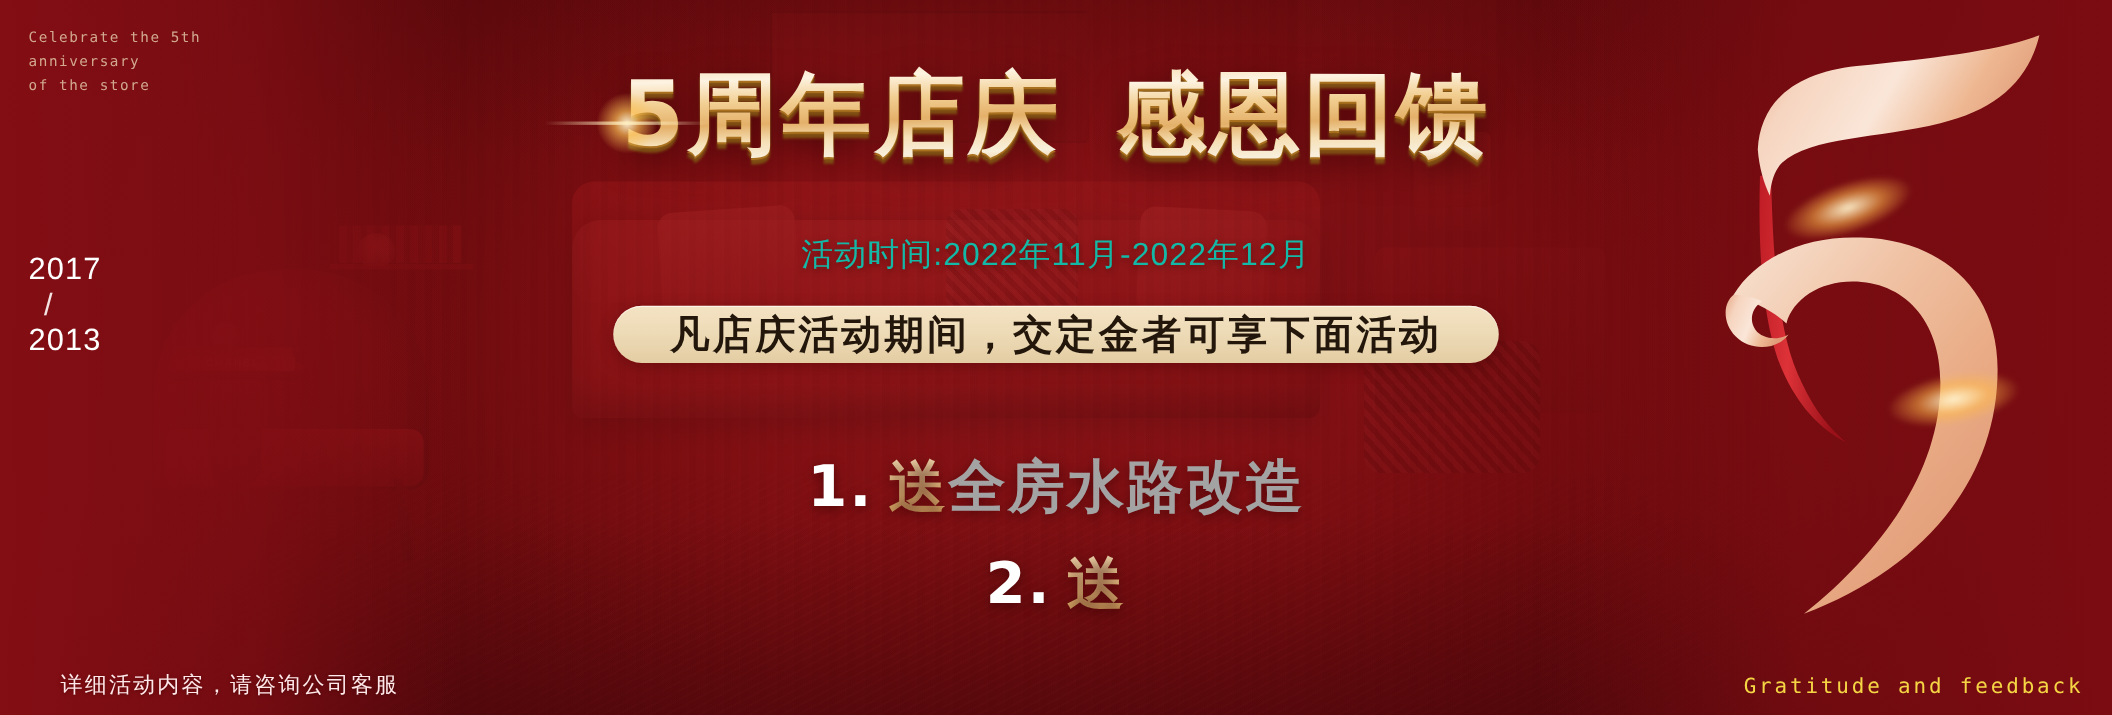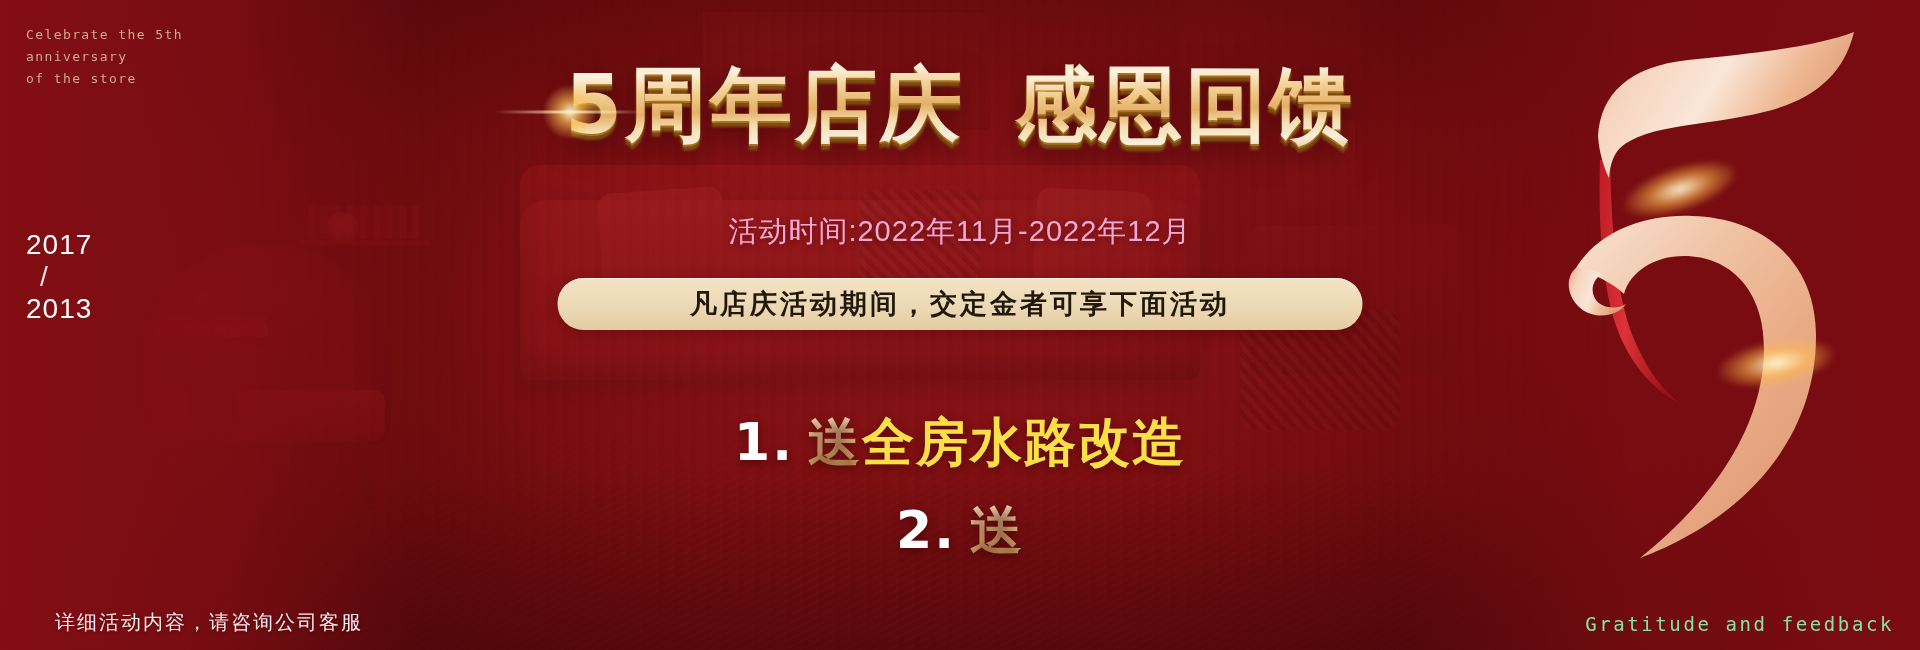--- a/index.html
+++ b/index.html
@@ -217,21 +217,21 @@
     position: absolute; left: 24px; bottom: 14px;
     color: #ffe9ea; font-size: 20px; letter-spacing: 2px;
     font-family: "Liberation Sans", "DejaVu Sans", sans-serif;
     text-shadow: 0 1px 3px rgba(60,0,4,.6);
     margin-left: 31px;
   }
   .bottom-right {
     position: absolute; right: 26px; bottom: 15px;
     font-family: "DejaVu Sans Mono", "Liberation Mono", monospace;
     font-size: 19px; letter-spacing: 2.6px;
-    color: #86efac; opacity: .95;
+    color: #fde047; opacity: .95;
   }
 
   
   .title-row {
     position: absolute; left: 0; right: 0; top: 58px;
     display: flex; justify-content: center; align-items: center;
     gap: 46px;
     pointer-events: none;
   }
   .title-gold {
@@ -261,38 +261,38 @@
   .spark::before { width: 56px; height: 56px; border-radius: 50%; }
   .spark::after {
     width: 150px; height: 3px;
     background: linear-gradient(90deg, rgba(255,200,90,0) 0%, rgba(255,238,190,.85) 50%, rgba(255,200,90,0) 100%);
   }
 
   
   .date-line {
     position: absolute; left: 0; right: 0; top: 212px;
     text-align: center;
-    color: #f9a8d4;
+    color: #14b8a6;
     font-size: 29px; letter-spacing: 1px; font-weight: 400;
     font-family: "Liberation Sans", "DejaVu Sans", sans-serif;
     text-shadow: 0 2px 6px rgba(60,0,4,.55);
   }
 
   
   .pill {
     position: absolute; left: 50%; top: 278px; transform: translateX(-50%);
     min-width: 805px; height: 52px;
     display: flex; align-items: center; justify-content: center;
     padding: 0 46px;
     border-radius: 30px;
     background: linear-gradient(180deg, #f4e3c4 0%, #ecd9b4 55%, #e3cca3 100%);
     box-shadow: 0 4px 14px rgba(60,0,4,.35), inset 0 1px 0 rgba(255,255,255,.6);
     color: #23170c;
     font-family: Liberation Mono, monospace;
-    font-size: 27px; font-weight: 700; letter-spacing: 3px;
+    font-size: 36px; font-weight: 700; letter-spacing: 3px;
     white-space: nowrap;
   }
 
   
   .offers {
     position: absolute; left: 0; right: 0; top: 408px;
     display: flex; flex-direction: column; align-items: center; gap: 18px;
   }
   .offer {
     display: flex; align-items: baseline;
@@ -301,21 +301,21 @@
     font-size: 52px; letter-spacing: 2px;
     text-shadow: 0 3px 10px rgba(50,0,4,.55);
     white-space: nowrap;
   }
   .offer .num { color: #ffffff; margin-right: 14px; }
   .offer .hl {
     background: linear-gradient(180deg, #f6e3c0 0%, #e6bd80 48%, #cf9c55 100%);
     -webkit-background-clip: text; background-clip: text;
     -webkit-text-fill-color: transparent; color: transparent;
   }
-  .offer .rest { color: #fde047; }
+  .offer .rest { color: #a3a3a3; }
 
   
   .ribbon5 {
     position: absolute; right: 22px; top: 18px;
     width: 330px; height: 580px;
     pointer-events: none;
   }
   .glow-a, .glow-b {
     position: absolute; width: 120px; height: 46px; border-radius: 50%;
     background: radial-gradient(ellipse, rgba(255,243,206,.95) 0%, rgba(255,186,74,.55) 38%, rgba(255,150,40,0) 72%);

